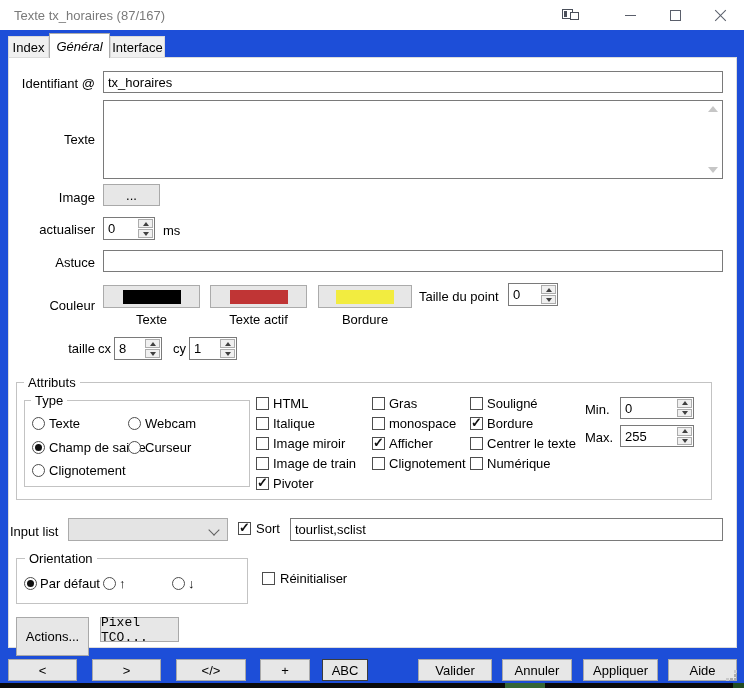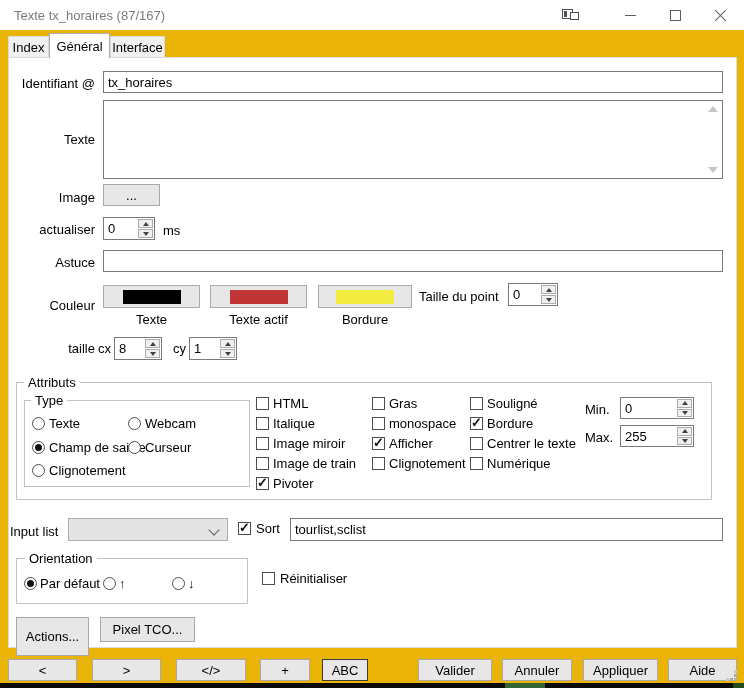--- a/index.html
+++ b/index.html
@@ -1,35 +1,35 @@
 <!DOCTYPE html>
 <html><head>
 <meta charset="utf-8">
 <style>
   html,body{margin:0;padding:0;}
   body{font-family:"Liberation Sans", sans-serif; background:#ffffff;}
-  .dialog{position:relative;width:744px;height:688px;background:#eab308;overflow:hidden;
+  .dialog{position:relative;width:744px;height:688px;background:#1d4ed8;overflow:hidden;
           font-size:13px;color:#000;}
   .abs{position:absolute;box-sizing:border-box;}
   
   .titlebar{left:0;top:0;width:744px;height:30px;background:#ffffff;}
   .title-text{left:14px;top:8px;color:#7a7a7a;font-size:13px;white-space:nowrap;}
   .cap-btn{top:0;height:30px;width:45px;display:flex;align-items:center;justify-content:center;}
   .min-glyph{width:11px;height:1px;background:#5a5f6b;}
   .max-glyph{width:11px;height:11px;border:1px solid #5a5f6b;box-sizing:border-box;}
   .x-glyph{position:relative;width:13px;height:13px;}
   .x-glyph::before,.x-glyph::after{content:"";position:absolute;left:-1px;top:6px;width:15px;height:1px;background:#5a5f6b;}
   .x-glyph::before{transform:rotate(45deg);} .x-glyph::after{transform:rotate(-45deg);}
   .casc{position:relative;width:18px;height:13px;}
   .casc .back{position:absolute;left:0;top:0;width:11px;height:10px;border:1px solid #4a4f5a;box-sizing:border-box;background:#fff;}
   .casc .back::before{content:"";position:absolute;left:1px;top:1px;width:3px;height:6px;background:#4a4f5a;}
   .casc .front{position:absolute;left:8px;top:3px;width:9px;height:8px;border:1px solid #4a4f5a;box-sizing:border-box;background:#fff;}
   
   .tab{border:1px solid #d9d9d9;border-bottom:none;background:#f0f0f0;display:flex;align-items:center;justify-content:center;}
-  .tab.active{background:#ffffff;border-color:#acacac;z-index:3;}
+  .tab.active{background:#ffffff;border-color:#acacac;z-index:3;font-style:italic;}
   .page{left:8px;top:57px;width:729px;height:591px;background:#ffffff;border:1px solid #dcdcdc;z-index:1;}
   
   .flabel{width:88px;left:7px;text-align:right;white-space:nowrap;z-index:2;}
   .lbl{white-space:nowrap;z-index:2;}
   .tinput{border:1px solid #7a7a7a;background:#fff;display:flex;align-items:center;padding:0 4px;z-index:2;}
   .btn{border:1px solid #a9a9a9;background:#e7e7e7;display:flex;align-items:center;justify-content:center;z-index:2;}
   .btn.dark{border:1px solid #3c3c3c;}
   .groupbox{border:1px solid #c3c3c3;z-index:1;}
   .legend{background:#ffffff;padding:0 4px;z-index:2;white-space:nowrap;}
   
@@ -255,21 +255,21 @@
   <div class="abs radio" style="left:103px;top:577px;"></div>
   <div class="abs lbl" style="left:119px;top:576px;">↑</div>
   <div class="abs radio" style="left:172px;top:577px;"></div>
   <div class="abs lbl" style="left:188px;top:576px;">↓</div>
   <div class="abs cb" style="left:262px;top:572px;"></div>
   <div class="abs lbl" style="left:280px;top:571px;">Réinitialiser</div>
 
   <div class="abs btn" style="left:16px;top:617px;width:73px;height:39px;">
     <span>Actions...</span>
   </div>
-  <div class="abs btn" style="left:100px;top:617px;width:95px;height:25px;">
+  <div class="abs btn" style="left:100px;top:617px;width:79px;height:25px;font-family:Liberation Mono, monospace;">
     <span>Pixel TCO...</span>
   </div>
 
   <div class="abs btn" style="left:8px;top:659px;width:69px;height:22px;">
     <span>&lt;</span>
   </div>
   <div class="abs btn" style="left:92px;top:659px;width:69px;height:22px;">
     <span>&gt;</span>
   </div>
   <div class="abs btn" style="left:176px;top:659px;width:70px;height:22px;">

